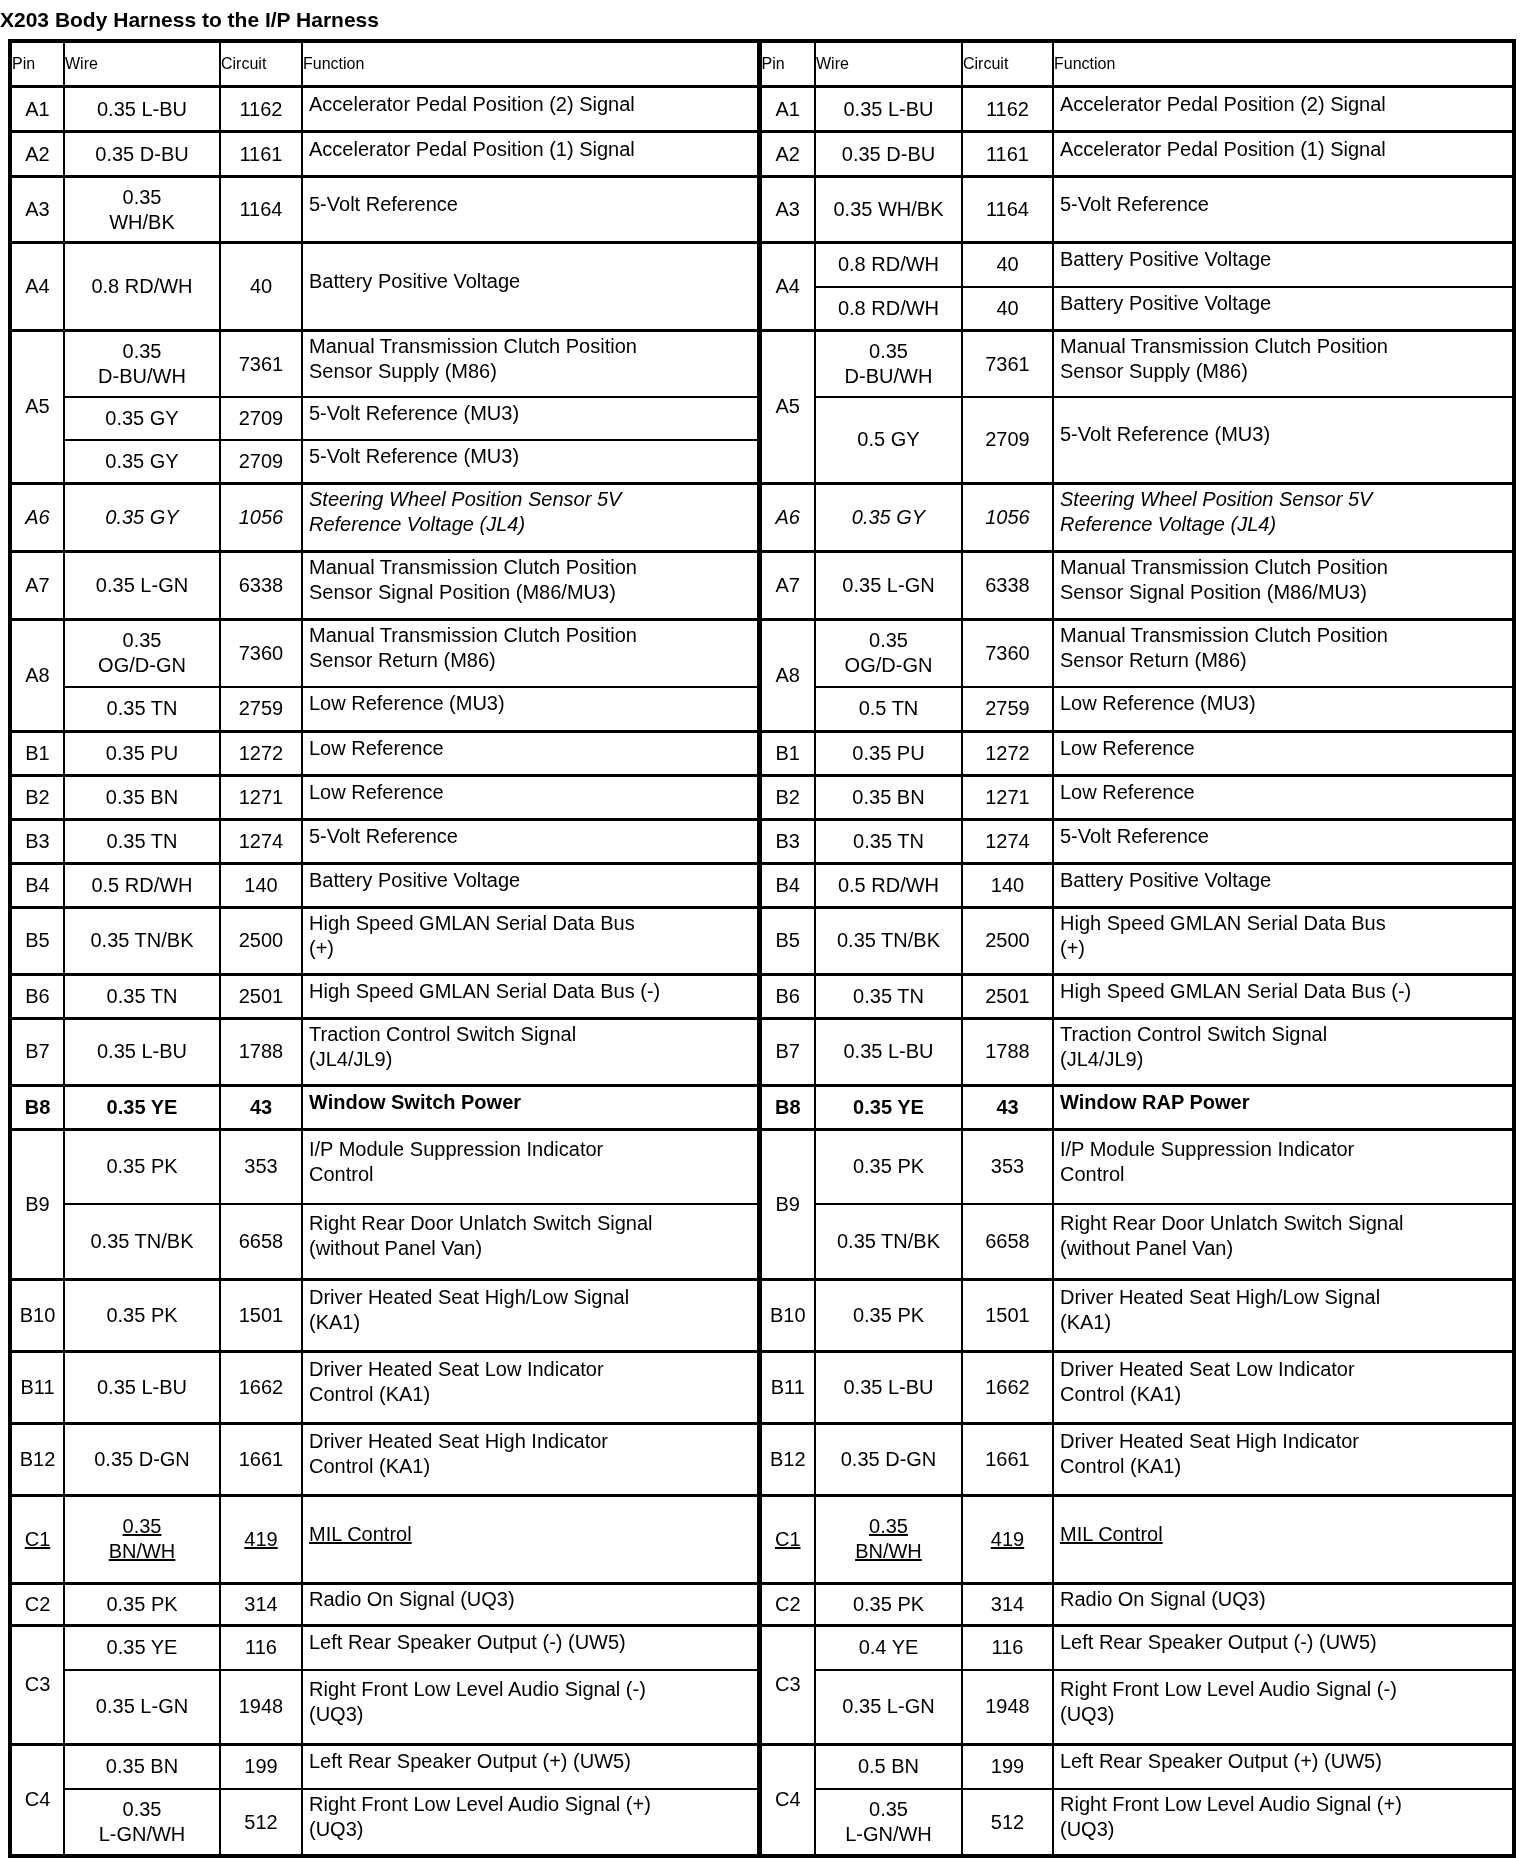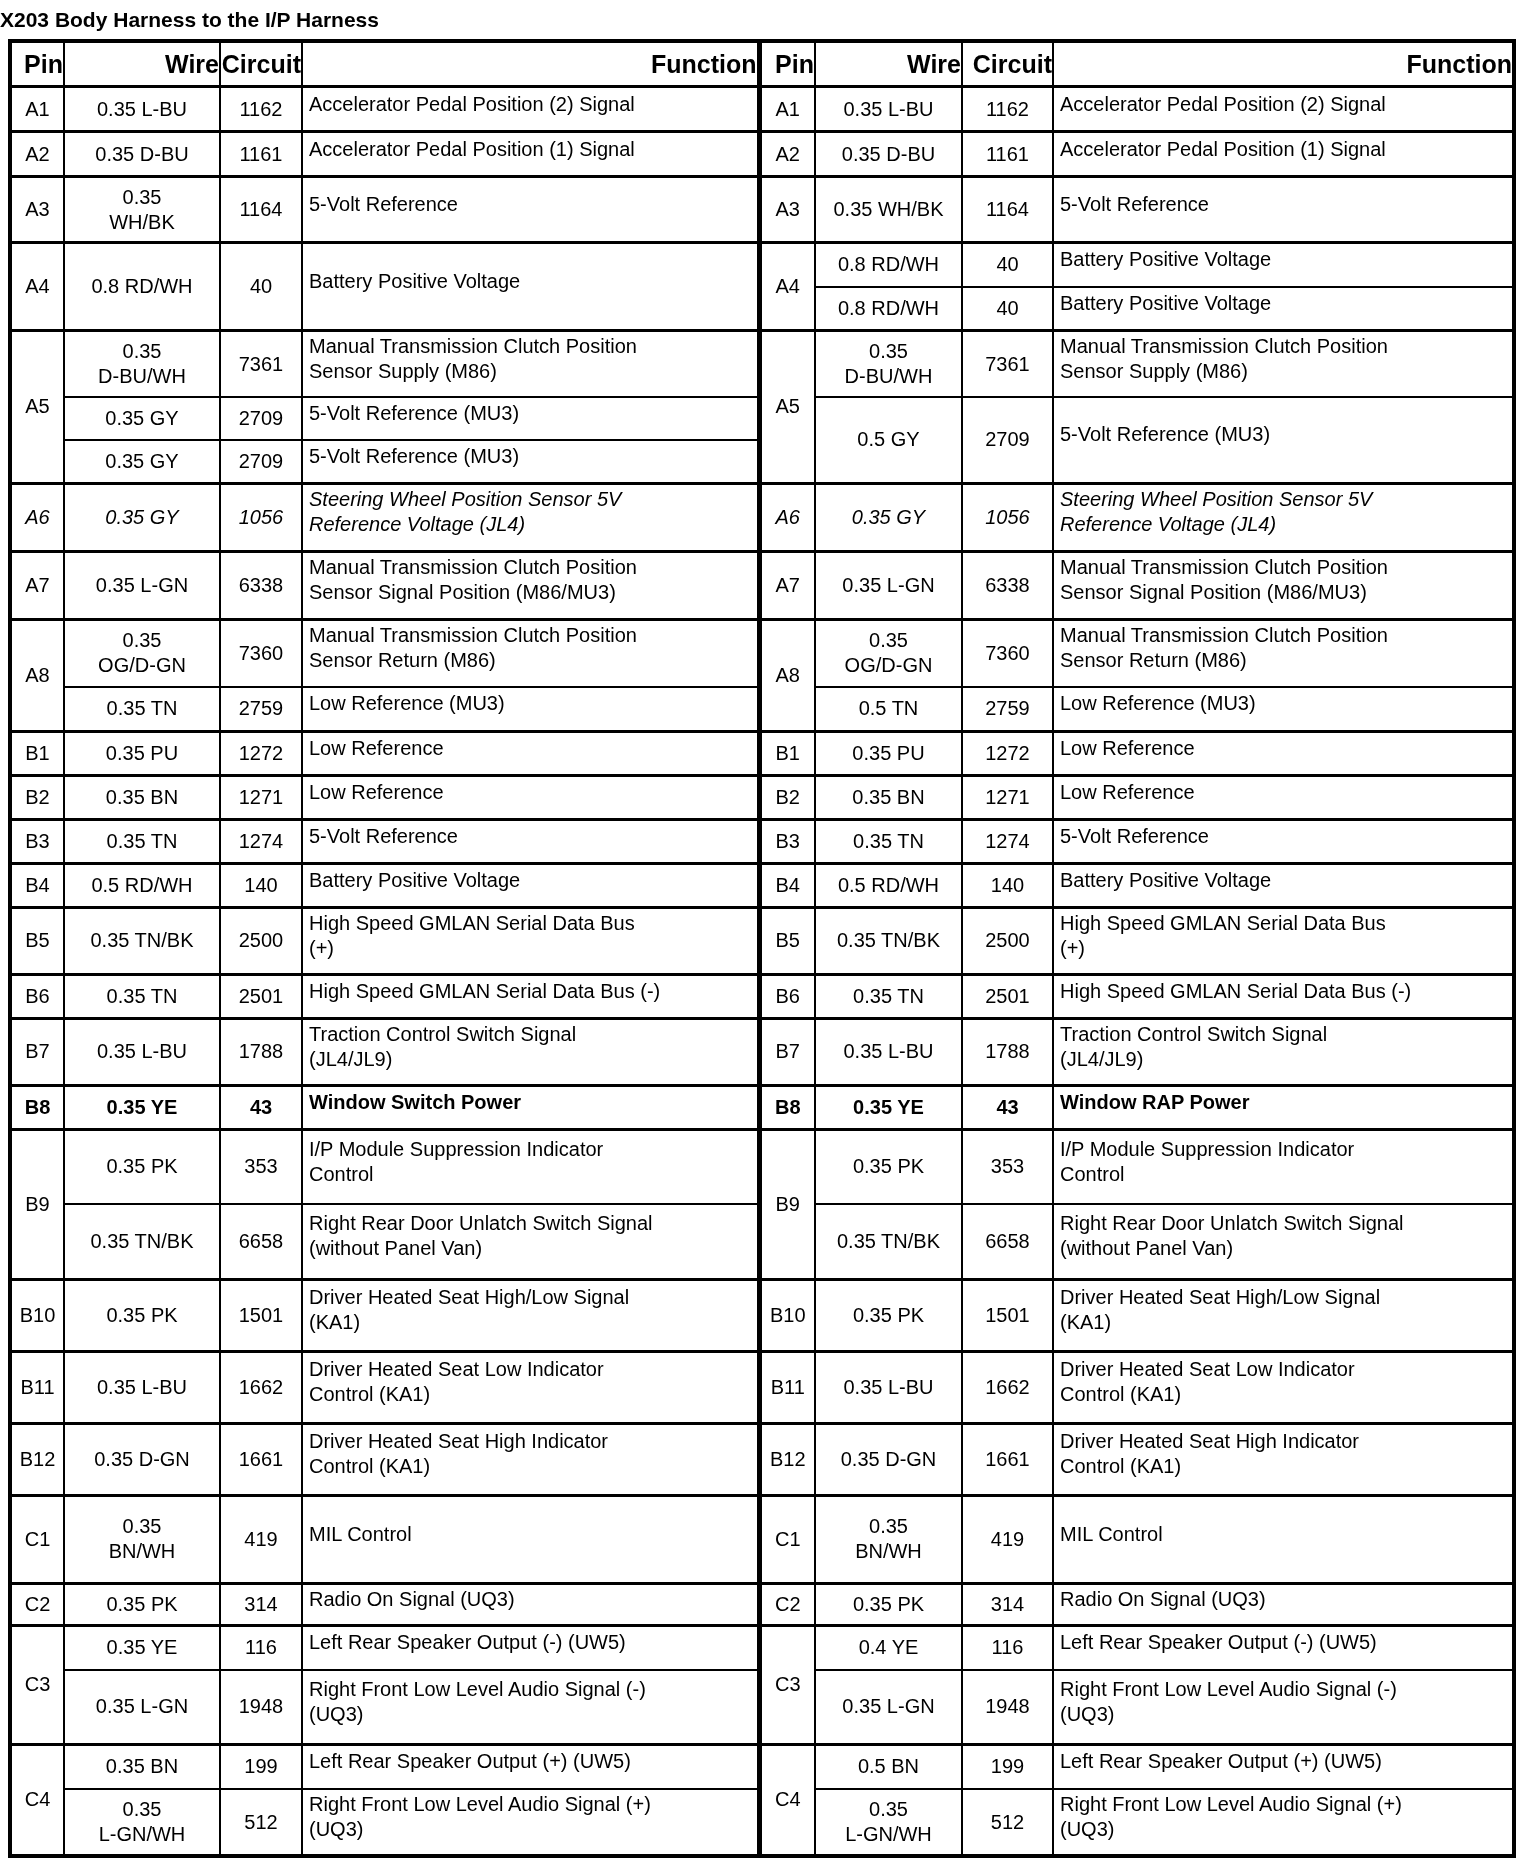--- a/index.html
+++ b/index.html
@@ -1,20 +1,20 @@
 <!DOCTYPE html>
 <html><head>
 <meta charset="utf-8">
 <style>
   html,body{margin:0;padding:0;background:#ffffff;color:#000;}
   body{width:1520px;height:1858px;font-family:"Liberation Sans",sans-serif;position:relative;overflow:hidden;}
   .title{width:1280px;font-weight:bold;font-size:21px;padding-top:8px;letter-spacing:0px;}
   table.pinout{border-collapse:collapse;table-layout:fixed;margin:7px 0 0 8px;border:4px solid #000;border-bottom:6px solid #000;}
   th,td{border:2px solid #000;padding:0;overflow:hidden;vertical-align:middle;}
-  th{font-size:25px;font-weight:bold;text-align:right;height:42px;}
+  th{font-size:16px;font-weight:normal;text-align:left;height:42px;}
   td{font-size:20px;line-height:1.25;}
   tr.grp>td{border-top-width:3px;}
   td.pin,td.wire,td.circuit{text-align:center;}
   td.wire{white-space:pre-line;margin-left:8px;}
   td.fn{text-align:left;padding:2px 4px 12px 6px;white-space:pre-line;}
   .mid{border-left:5px solid #000 !important;}
 </style>
 </head>
 <body>
 
@@ -298,21 +298,21 @@
         <td class="wire">0.35 D-GN</td>
         <td class="circuit">1661</td>
         <td class="fn">Driver Heated Seat High Indicator
 Control (KA1)</td>
         <td class="pin mid">B12</td>
         <td class="wire">0.35 D-GN</td>
         <td class="circuit">1661</td>
         <td class="fn">Driver Heated Seat High Indicator
 Control (KA1)</td>
       </tr>
-      <tr class="grp" style="height: 88px;">
+      <tr class="grp" style="height: 88px; text-decoration: underline;">
         <td class="pin">C1</td>
         <td class="wire">0.35
 BN/WH</td>
         <td class="circuit">419</td>
         <td class="fn">MIL Control</td>
         <td class="pin mid">C1</td>
         <td class="wire">0.35
 BN/WH</td>
         <td class="circuit">419</td>
         <td class="fn">MIL Control</td>

